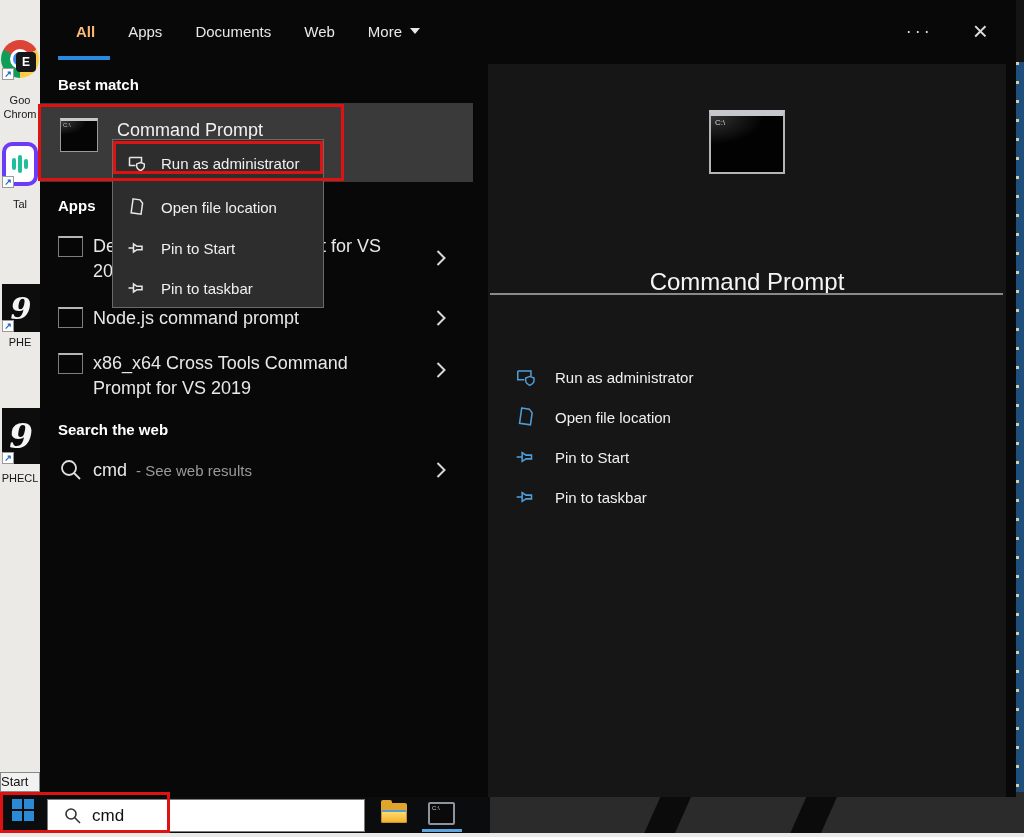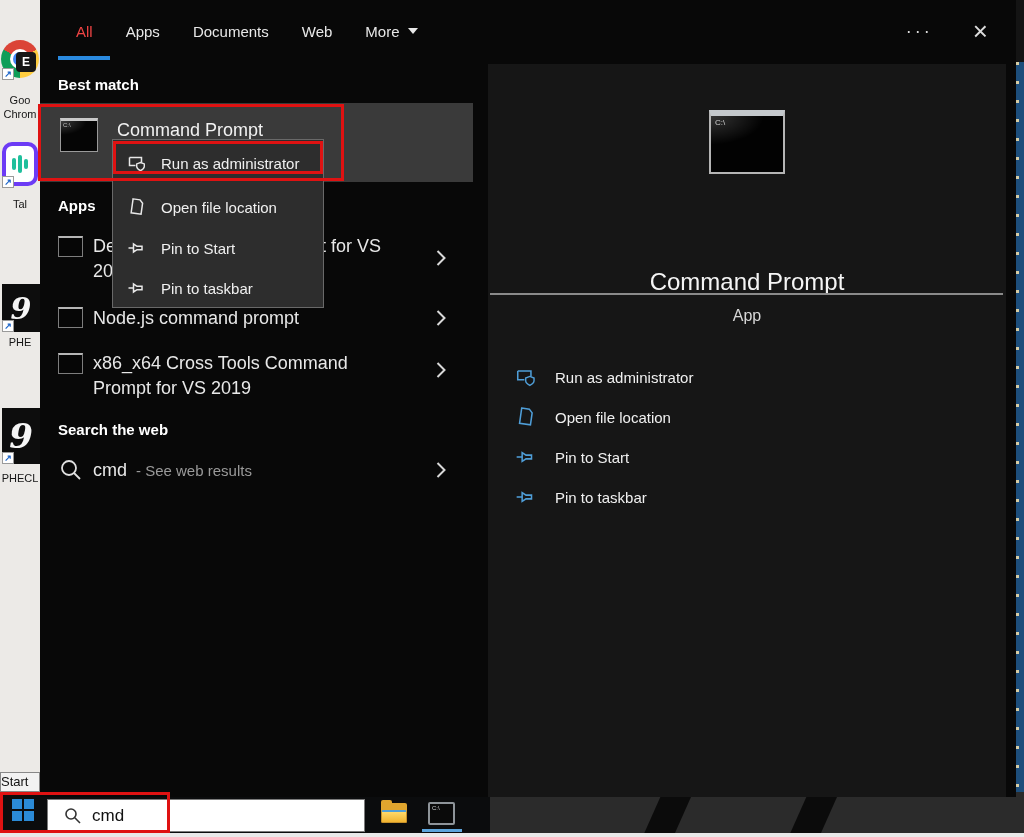--- a/index.html
+++ b/index.html
@@ -55,21 +55,21 @@
     border:2px solid #8e9499; border-radius:2px; color:#cfd3d6; font-size:6px; padding:1px 0 0 2px; }
   .tb-cmd-underline { position:absolute; left:422px; top:39px; width:40px; height:3px; background:#5da5dc; }
   .start-tooltip { left:0; top:772px; width:40px; height:20px; background:#f2f2f2; border:1px solid #888;
     font-size:13px; color:#111; line-height:18px; z-index:5; }
 
   
   .panel { left:40px; top:0; width:976px; height:797px; background:#080808; z-index:6; color:#ededed; }
   .tabbar { position:absolute; left:0; top:0; width:100%; height:62px; display:flex; align-items:center;
     padding-left:36px; gap:33px; font-size:15px; color:#e8e8e8; }
   .tab { cursor:default; }
-  .tab.active { font-weight:normal; color:#ef4444; }
+  .tab.active { font-weight:bold; color:#fdba74; }
   .tab-underline { position:absolute; left:18px; top:56px; width:52px; height:4px; background:#2a8ae0; }
   .more-wrap { display:flex; align-items:center; gap:8px; }
   .caret-down { width:0; height:0; border-left:5px solid transparent; border-right:5px solid transparent;
     border-top:6px solid #e8e8e8; }
   .hdr-controls { position:absolute; top:0; height:62px; right:28px; display:flex; align-items:center; gap:40px; }
   .ellipsis { font-size:18px; letter-spacing:3px; color:#dcdcdc; line-height:10px; }
   .close-x { font-size:26px; font-weight:300; color:#dcdcdc; line-height:26px; }
 
   .sec-header { position:absolute; left:18px; font-size:15px; font-weight:bold; color:#fff; }
 
@@ -277,21 +277,20 @@
               <path d="M6.5 6 v8 l3.5 -2.3 h5 v-3.4 h-5 z"></path>
           </g>
         </svg>
         <span>Pin to taskbar</span>
       </div>
     </div>
 
     <div class="preview">
       <div class="term-icon-lg">C:\</div>
       <div class="pv-title">Command Prompt</div>
-      <div class="pv-sub">App</div>
       <div class="pv-divider"></div>
 
       <div class="pv-action" style="top:299px;">
         <svg width="22" height="22" viewBox="0 0 20 20">
           <path d="M2.5 4.5 h12 v5" fill="none" stroke="#4f9ed8" stroke-width="1.4"></path>
           <path d="M2.5 4.5 v8 h6" fill="none" stroke="#4f9ed8" stroke-width="1.4"></path>
           <path d="M13.5 9.5 l3.8 1.4 v2.6 c0 2.3 -3.8 4.2 -3.8 4.2 c0 0 -3.8 -1.9 -3.8 -4.2 v-2.6 z" fill="none" stroke="#4f9ed8" stroke-width="1.3"></path>
         </svg>
         <span>Run as administrator</span>
       </div>

